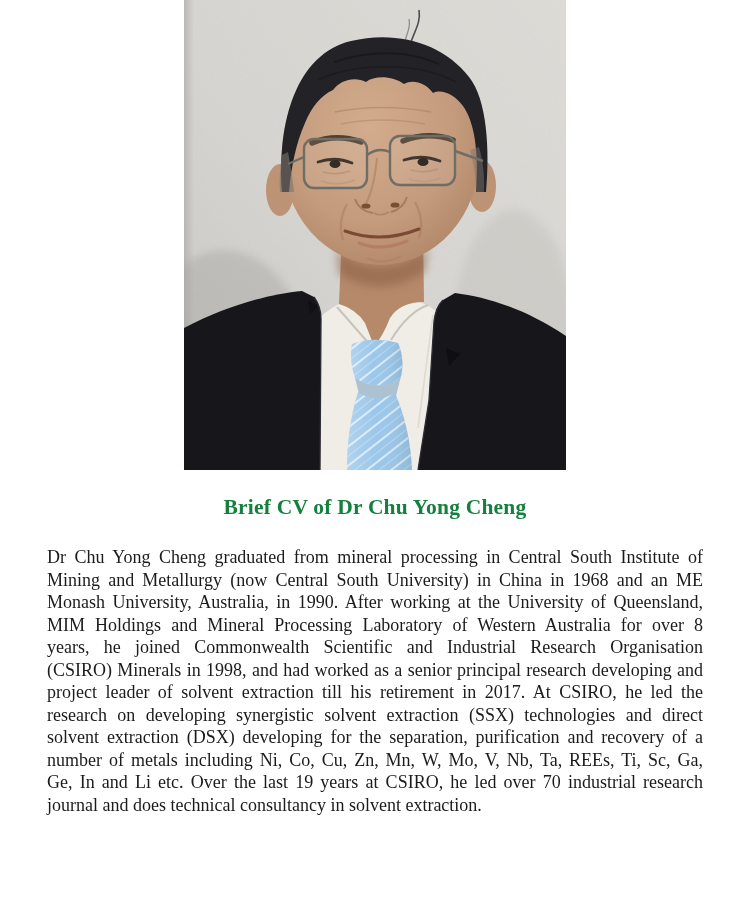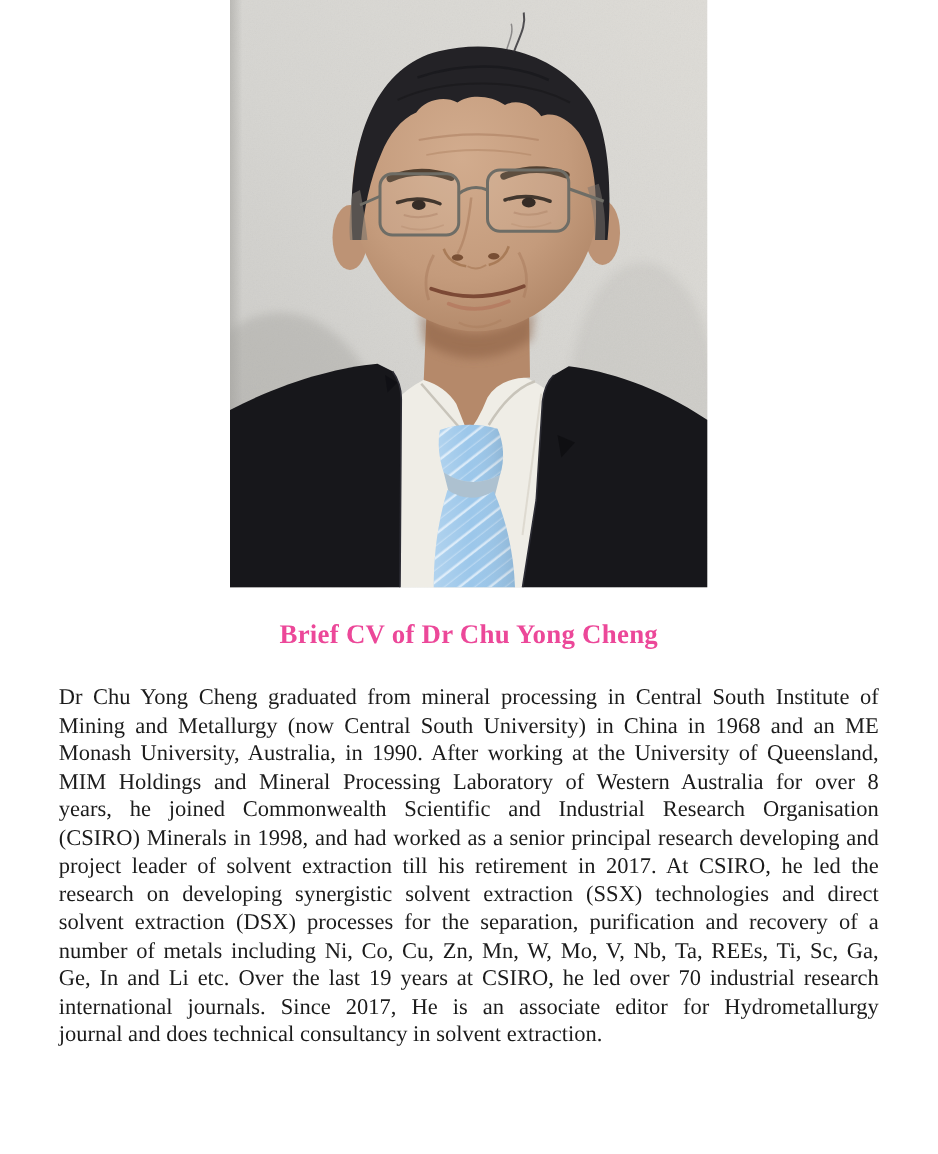--- a/index.html
+++ b/index.html
@@ -20,21 +20,21 @@
     display: block;
   }
   figure.photo-wrap svg { display: block; }
   h1.title {
     margin: 24px 0 0 0;
     text-align: center;
     font-size: 21.5px;
     line-height: 26px;
     font-weight: 700;
     letter-spacing: 0.2px;
-    color: #ec4899;
+    color: #15803d;
   }
   .para {
     width: 656px;
     margin: 26px auto 0 auto;
     font-size: 18px;
   }
   .para .line {
     line-height: 22.5px;
     text-align: justify;
     text-align-last: justify;
@@ -179,20 +179,19 @@
 
   <div class="para" id="cv-paragraph">
       <div class="line">Dr Chu Yong Cheng graduated from mineral processing in Central South Institute of</div>
       <div class="line">Mining and Metallurgy (now Central South University) in China in 1968 and an ME</div>
       <div class="line">Monash University, Australia, in 1990. After working at the University of Queensland,</div>
       <div class="line">MIM Holdings and Mineral Processing Laboratory of Western Australia for over 8</div>
       <div class="line">years, he joined Commonwealth Scientific and Industrial Research Organisation</div>
       <div class="line">(CSIRO) Minerals in 1998, and had worked as a senior principal research developing and</div>
       <div class="line">project leader of solvent extraction till his retirement in 2017. At CSIRO, he led the</div>
       <div class="line">research on developing synergistic solvent extraction (SSX) technologies and direct</div>
-      <div class="line">solvent extraction (DSX) processes for the separation, purification and recovery of a</div>
+      <div class="line">solvent extraction (DSX) developing for the separation, purification and recovery of a</div>
       <div class="line">number of metals including Ni, Co, Cu, Zn, Mn, W, Mo, V, Nb, Ta, REEs, Ti, Sc, Ga,</div>
       <div class="line">Ge, In and Li etc. Over the last 19 years at CSIRO, he led over 70 industrial research</div>
-      <div class="line">international journals. Since 2017, He is an associate editor for Hydrometallurgy</div>
       <div class="line last">journal and does technical consultancy in solvent extraction.</div>
     </div>
 
 </div>
 
 </body></html>

